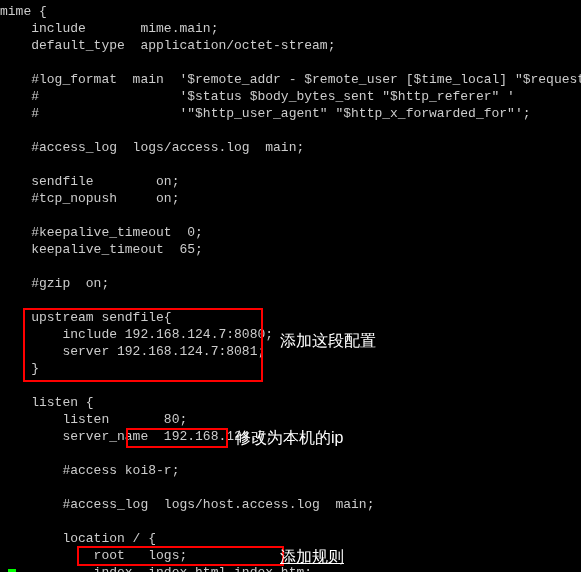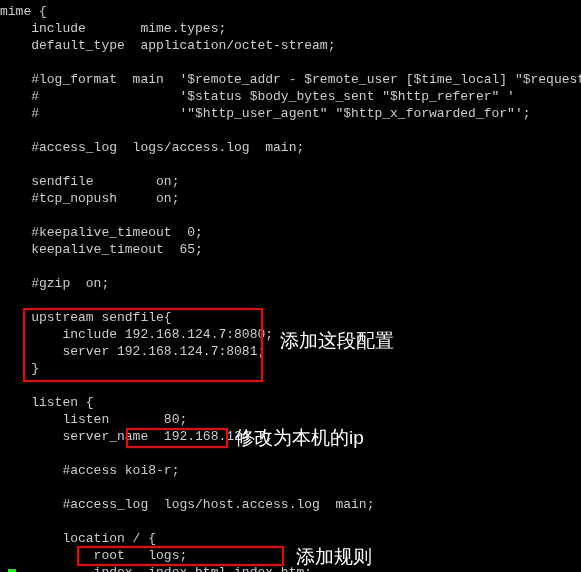--- a/index.html
+++ b/index.html
@@ -24,35 +24,35 @@
   .box {
     position: absolute;
     border: 2px solid #ff0000;
     box-sizing: border-box;
     pointer-events: none;
   }
   .annot {
     position: absolute;
     color: #fff;
     font-family: "Microsoft YaHei", sans-serif;
-    font-size: 19px;
+    font-size: 16px;
     pointer-events: none;
   }
   .cursor {
     position: absolute;
     background: #00ff00;
     width: 8px;
     height: 14px;
   }
 </style>
 </head>
 <body>
 
 <pre><span>mime {</span>
-<span>    include       mime.types;</span>
+<span>    include       mime.main;</span>
 <span>    default_type  application/octet-stream;</span>
 <span></span>
 <span>    #log_format  main  '$remote_addr - $remote_user [$time_local] "$request" '</span>
 <span>    #                  '$status $body_bytes_sent "$http_referer" '</span>
 <span>    #                  '"$http_user_agent" "$http_x_forwarded_for"';</span>
 <span></span>
 <span>    #access_log  logs/access.log  main;</span>
 <span></span>
 <span>    sendfile        on;</span>
 <span>    #tcp_nopush     on;</span>
@@ -80,15 +80,15 @@
 <span>            index  index.html index.htm;</span>
 
 </pre>
 
 <div class="box" style="left:23px;top:308px;width:240px;height:74px;"></div>
 <div class="box" style="left:126px;top:428px;width:102px;height:20px;"></div>
 <div class="box" style="left:77px;top:546px;width:207px;height:20px;"></div>
 
 <div class="annot" style="left:280px;top:332px;">添加这段配置</div>
 <div class="annot" style="left:235px;top:429px;">修改为本机的ip</div>
-<div class="annot" style="left:296px;top:548px;">添加规则</div>
+<div class="annot" style="left:280px;top:548px;text-decoration:underline;">添加规则</div>
 
 <div class="cursor" style="left:8px; top:569px;"></div>
 
 </body></html>

